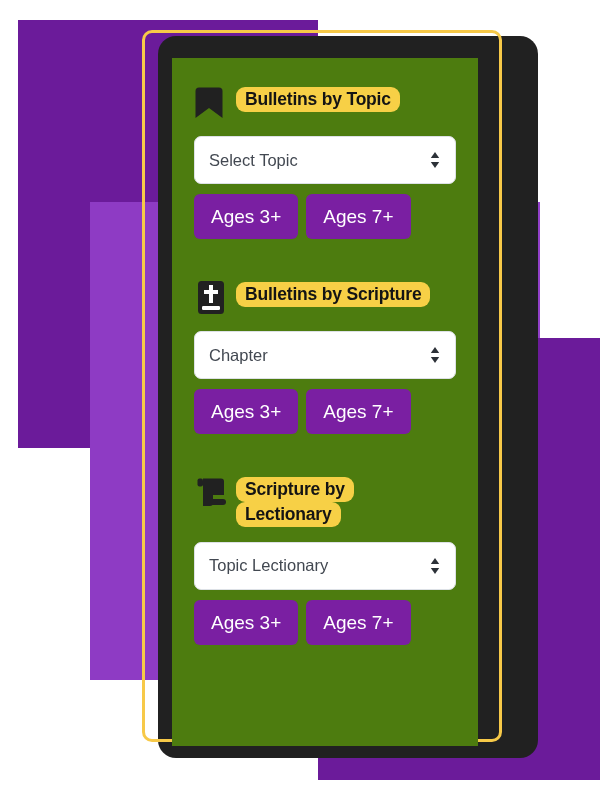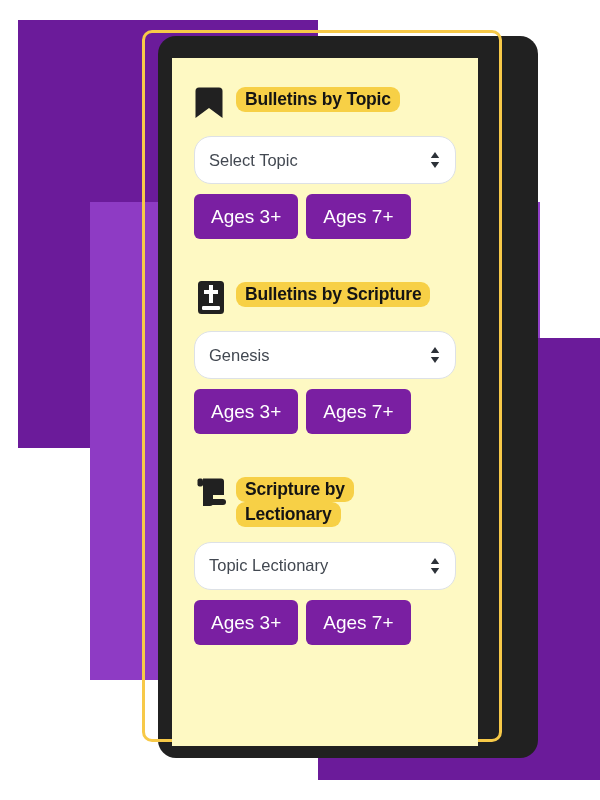--- a/index.html
+++ b/index.html
@@ -71,21 +71,21 @@
     background: transparent;
   }
 
   
   #panel {
     position: absolute;
     left: 172px;
     top: 58px;
     width: 306px;
     height: 688px;
-    background: #fef9c3;
+    background: #4d7c0f;
     box-sizing: border-box;
     padding: 26px 22px 0 22px;
   }
 
   .section { margin-bottom: 6px; }
   .section + .section { margin-top: 40px; }
 
   
   .heading-row {
     display: flex;
@@ -121,21 +121,21 @@
     width: 100%;
     height: 48px;
     margin-bottom: 10px;
   }
   .select-box {
     width: 100%;
     height: 48px;
     box-sizing: border-box;
     background: #ffffff;
     border: 1px solid #DDE1E6;
-    border-radius: 17px;
+    border-radius: 7px;
     display: flex;
     align-items: center;
     padding: 0 14px;
     font-size: 16.5px;
     color: #424851;
   }
   .select-arrows {
     position: absolute;
     right: 16px;
     top: 50%;
@@ -198,21 +198,21 @@
         <div class="heading-row">
           <span>
             <svg viewBox="0 0 34 38" class="sec-icon">
               <path d="M4 5.5 a3.5 3.5 0 0 1 3.5 -3.5 h19 a3.5 3.5 0 0 1 3.5 3.5 v26 a3.5 3.5 0 0 1 -3.5 3.5 h-19 a3.5 3.5 0 0 1 -3.5 -3.5 z" fill="#212121"></path>
               <path d="M15 6 h4 v5 h5 v4 h-5 v9 h-4 v-9 h-5 v-4 h5 z" fill="#ffffff"></path>
               <rect x="8" y="27" width="18" height="4" rx="1.2" fill="#ffffff"></rect>
             </svg>
           </span>
           <div class="heading-text"><span class="hl">Bulletins by Scripture</span></div>
         </div>
-        <div class="select-wrap"><div class="select-box">Genesis</div><span><svg viewBox="0 0 10 18" class="select-arrows">
+        <div class="select-wrap"><div class="select-box">Chapter</div><span><svg viewBox="0 0 10 18" class="select-arrows">
               <path d="M5 1 L9.2 7 H0.8 Z" fill="#2C3138"></path>
               <path d="M5 17 L0.8 11 H9.2 Z" fill="#2C3138"></path>
             </svg></span></div>
         <div class="btn-row">
           <button class="age-btn">Ages 3+</button>
           <button class="age-btn">Ages 7+</button>
         </div>
       </div>
       <div class="section">
         <div class="heading-row">

